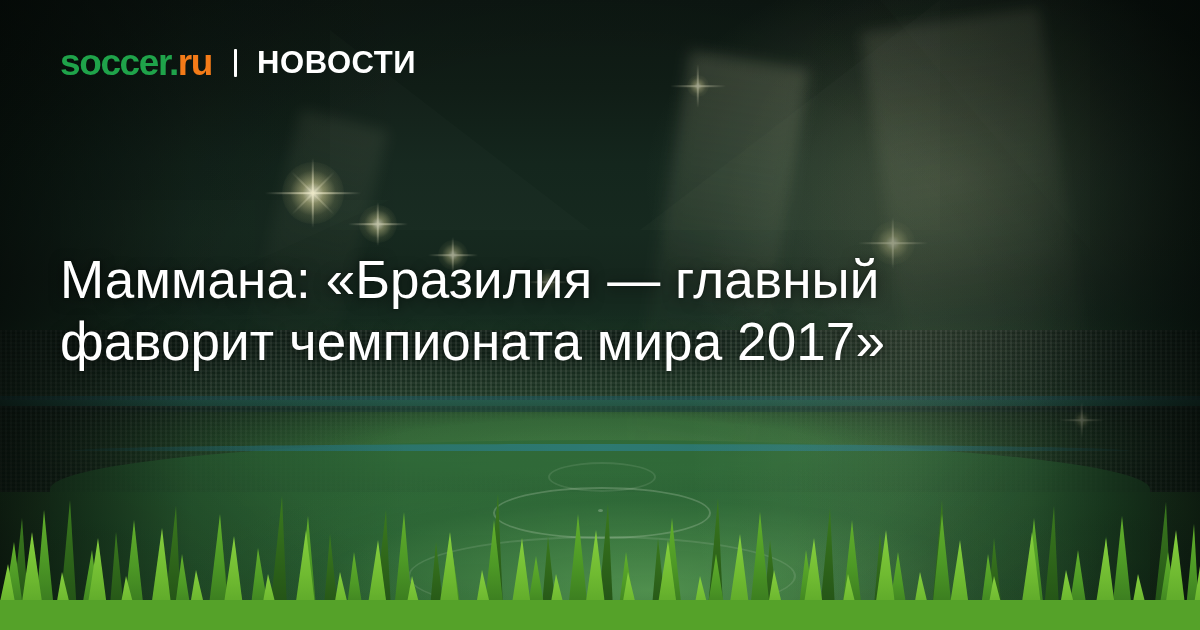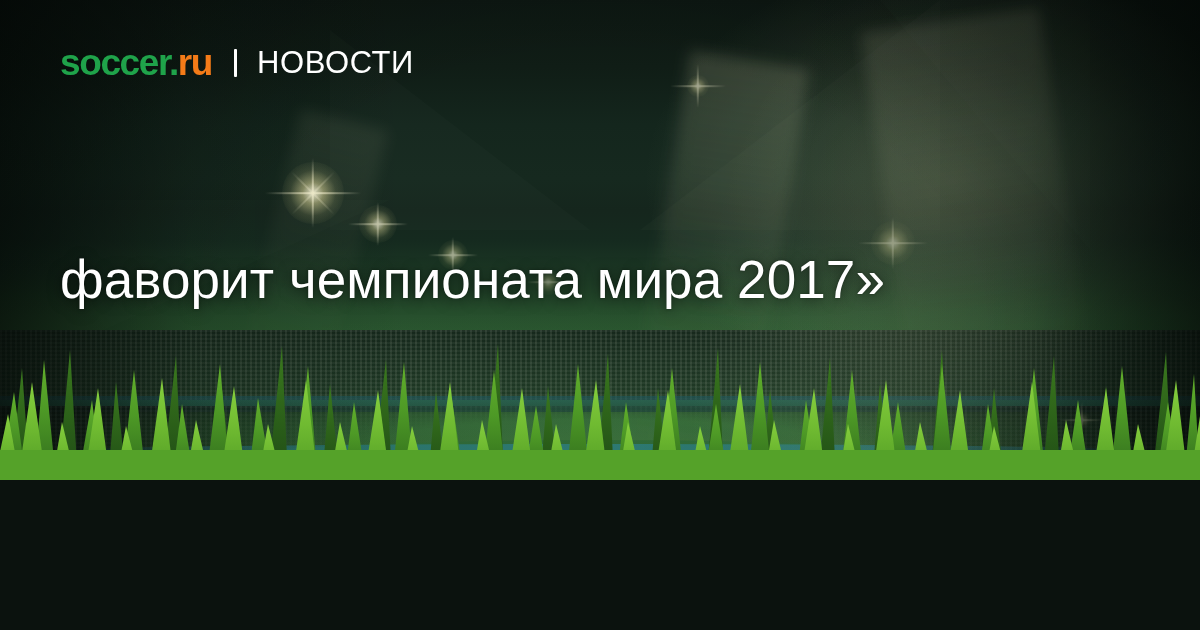--- a/index.html
+++ b/index.html
@@ -1,20 +1,20 @@
 <!DOCTYPE html>
 <html><head>
 <meta charset="utf-8">
 <style>
   html,body{margin:0;padding:0;background:#0b120e;}
   body{font-family:"Liberation Sans","DejaVu Sans",sans-serif;}
 
   .card{
     position:relative;
-    width:1200px;height:480px;
+    width:1200px;height:630px;
     overflow:hidden;
     background:#16231c;
     isolation:isolate;
   }
 
   
   .bg{position:absolute;inset:0;}
 
   
   .bg-base{
@@ -153,21 +153,21 @@
     white-space:nowrap;
   }
   .logo .w-soccer{color:#1fa34a;}
   .logo .w-dot{color:#1fa34a;}
   .logo .w-ru{color:#f47b18;}
   .sep{
     width:3px;height:28px;background:#ffffff;
     margin:0 20px 0 22px;border-radius:1px;
   }
   .section{
-    color:#ffffff;font-size:31px;font-weight:normal;letter-spacing:.6px;
+    color:#ffffff;font-size:31px;font-weight:bold;letter-spacing:.6px;
     line-height:1;white-space:nowrap;
   }
 
   
   .headline{
     position:absolute;left:60px;top:249px;width:990px;
     z-index:6;
     color:#ffffff;
     font-size:53px;
     line-height:62px;
@@ -365,16 +365,17 @@
     </svg>
   </div>
 
   <div class="header">
     <div class="logo"><span class="w-soccer">soccer</span><span class="w-dot">.</span><span class="w-ru">ru</span></div>
     <div class="sep"></div>
     <div class="section">НОВОСТИ</div>
   </div>
 
   <div class="headline">
+    <span class="ln">Маммана: «Бразилия — главный</span>
     <span class="ln">фаворит чемпионата мира 2017»</span>
   </div>
 
 </div>
 
 </body></html>

